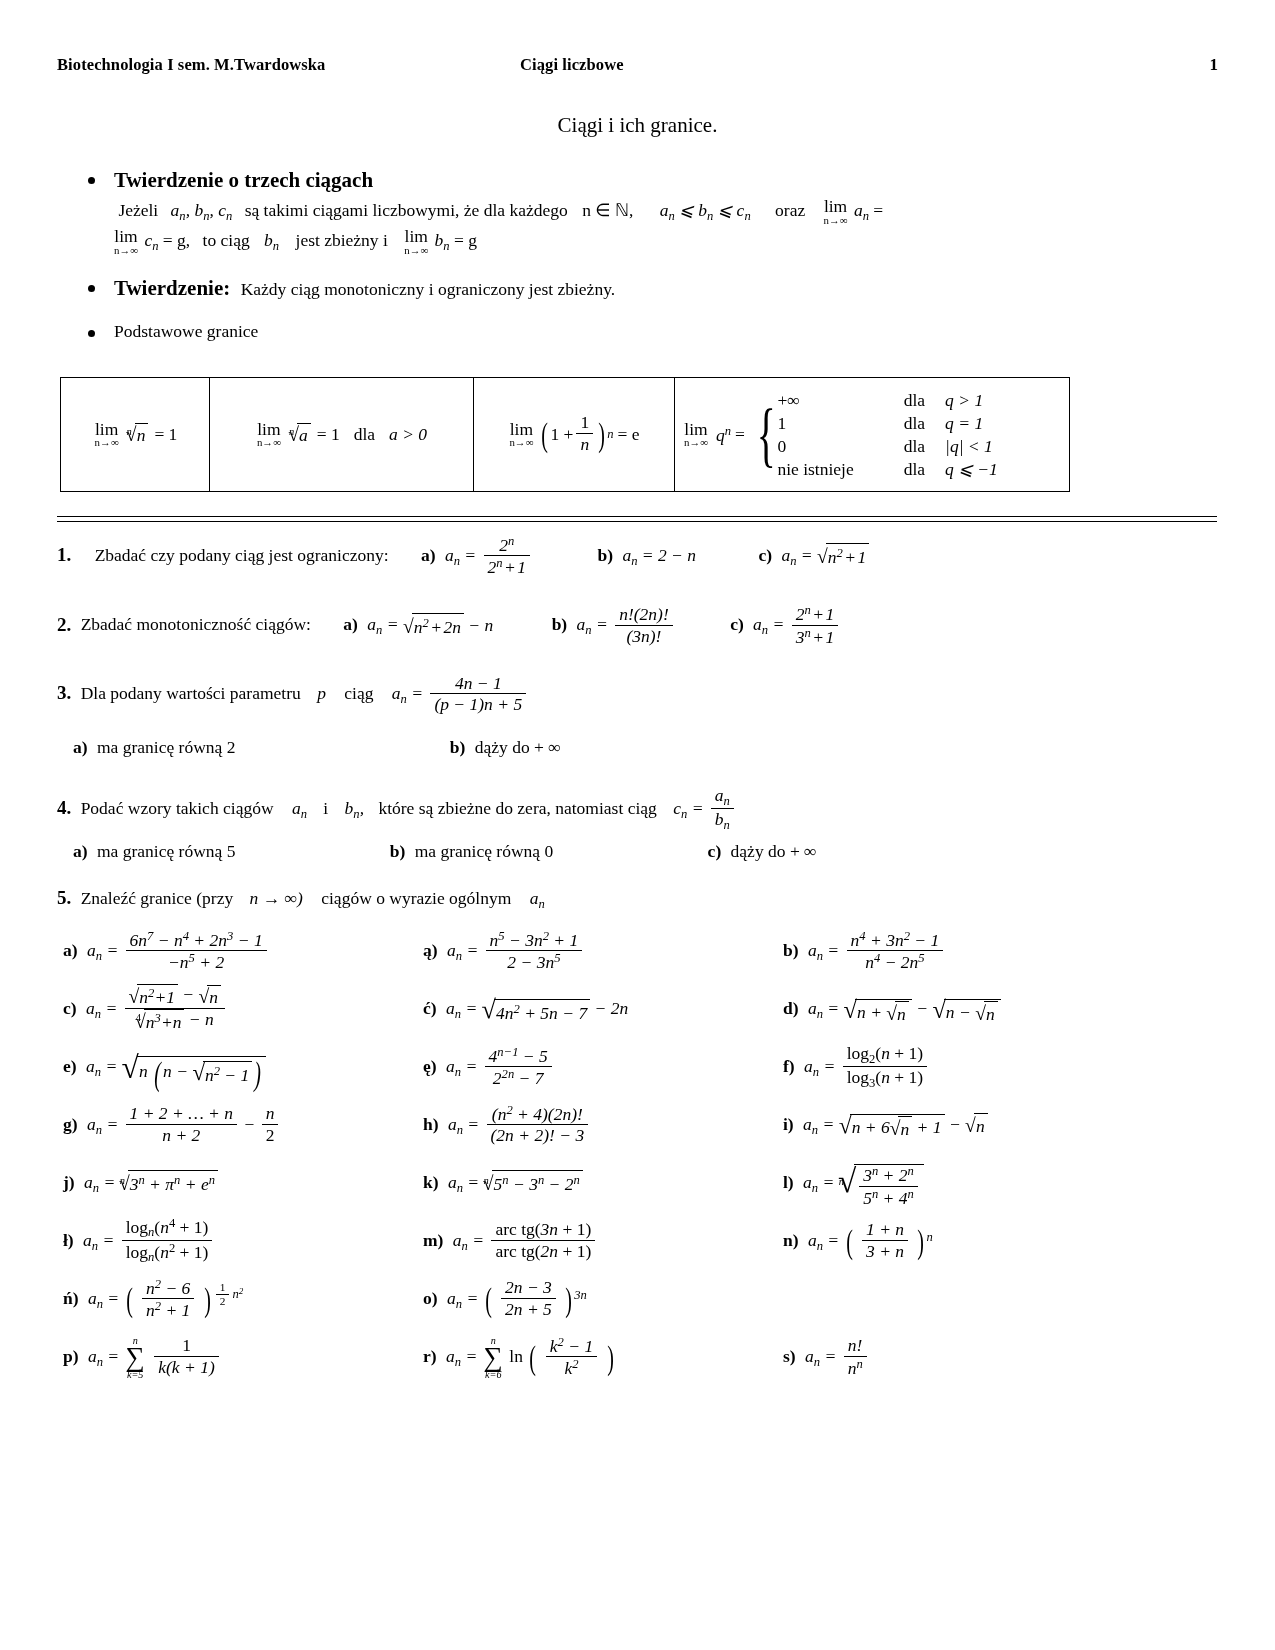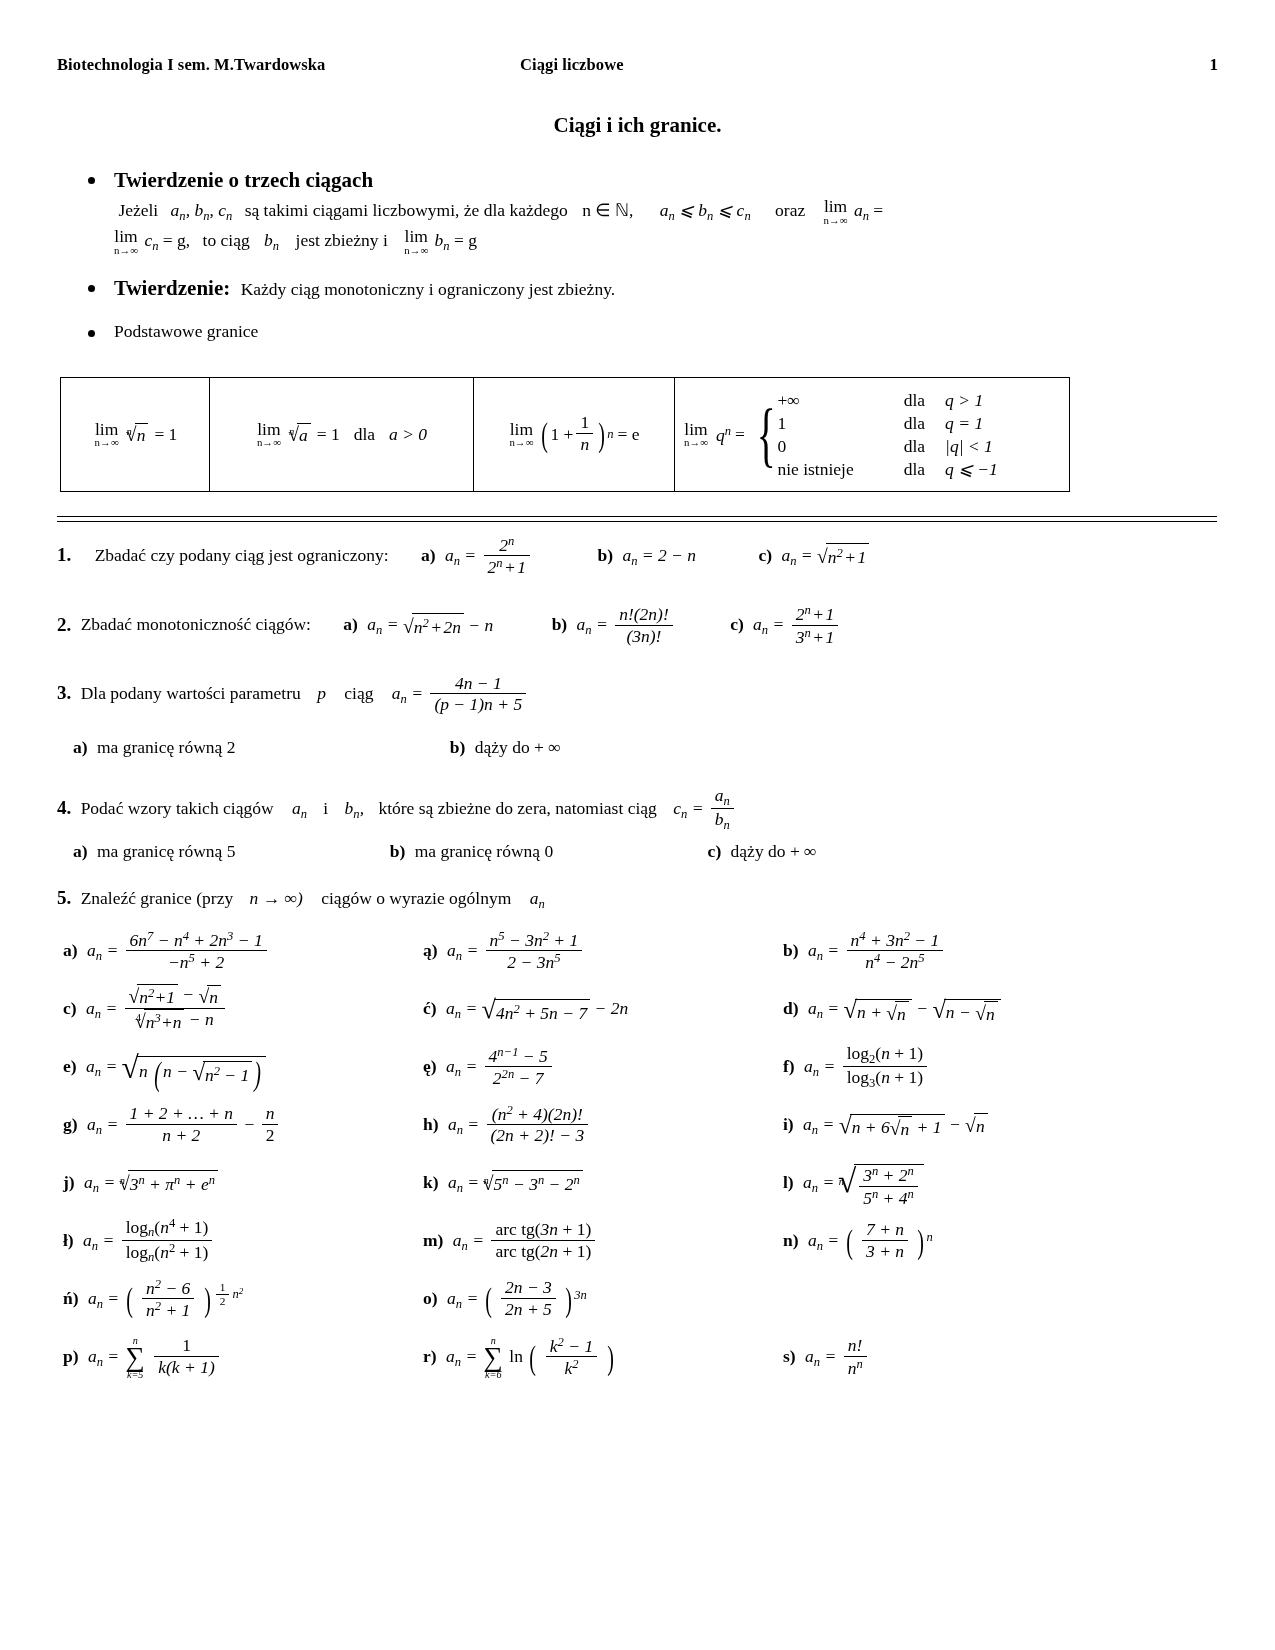--- a/index.html
+++ b/index.html
@@ -34,21 +34,21 @@
   .header .h-left { position: absolute; left: 0; top: 0; }
   .header .h-mid  { position: absolute; left: 463px; top: 0; }
   .header .h-right { position: absolute; right: 0; top: 0; font-size: 17px; }
 
   .doc-title {
     position: absolute;
     top: 113px;
     left: 0; right: 0;
     text-align: center;
     font-size: 21px;
-    font-weight: bold;
+    font-weight: normal;
   }
 
   .bullets {
     position: absolute;
     top: 168px;
     left: 88px;
     width: 1090px;
     font-size: 17.5px;
   }
   .bullet-row {
@@ -524,21 +524,21 @@
           </div>
           <div class="c2">
             <span class="lab">m)</span>
             <span class="ital" style="margin-left:5px;">a<span class="inline-sub">n</span> =</span>
             <span class="frac"><span class="num">arc tg(<span class="ital">3n</span> + 1)</span><span class="den">arc tg(<span class="ital">2n</span> + 1)</span></span>
           </div>
           <div class="c3">
             <span class="lab">n)</span>
             <span class="ital" style="margin-left:5px;">a<span class="inline-sub">n</span> =</span>
             <span class="paren-big">(</span>
-            <span class="frac"><span class="num ital">7 + n</span><span class="den ital">3 + n</span></span>
+            <span class="frac"><span class="num ital">1 + n</span><span class="den ital">3 + n</span></span>
             <span class="paren-big">)</span><span class="sup ital">n</span>
           </div>
         </div>
 
         <div class="r">
           <div class="c1">
             <span class="lab">ń)</span>
             <span class="ital" style="margin-left:5px;">a<span class="inline-sub">n</span> =</span>
             <span class="paren-big">(</span>
             <span class="frac"><span class="num ital">n<span class="sup">2</span> − 6</span><span class="den ital">n<span class="sup">2</span> + 1</span></span>

